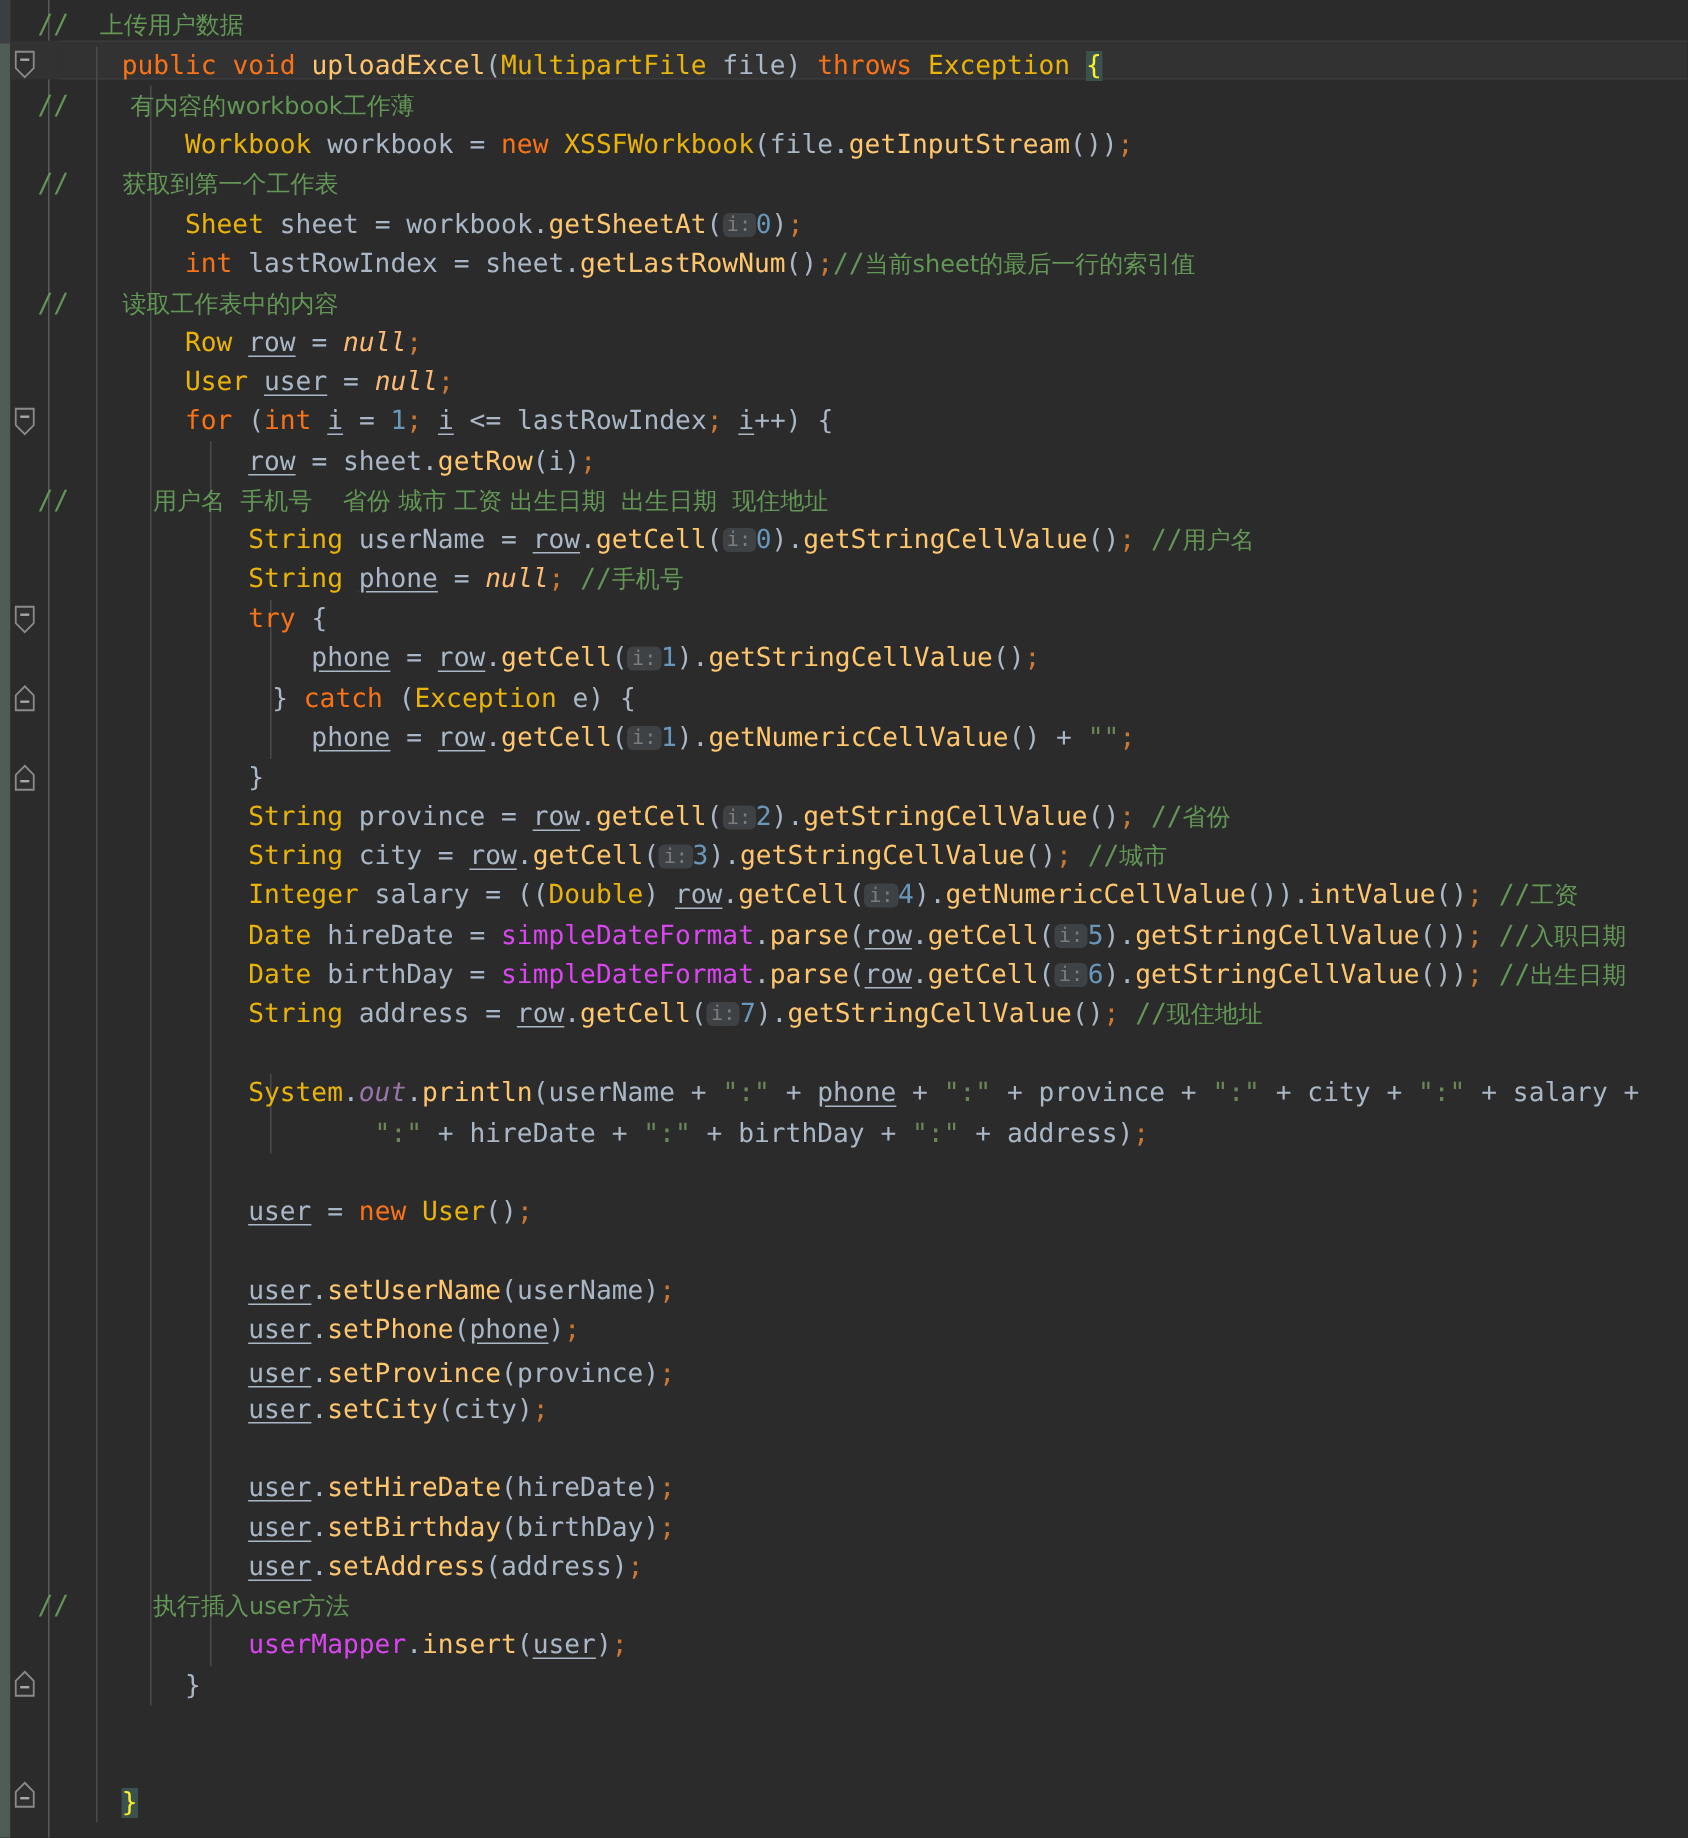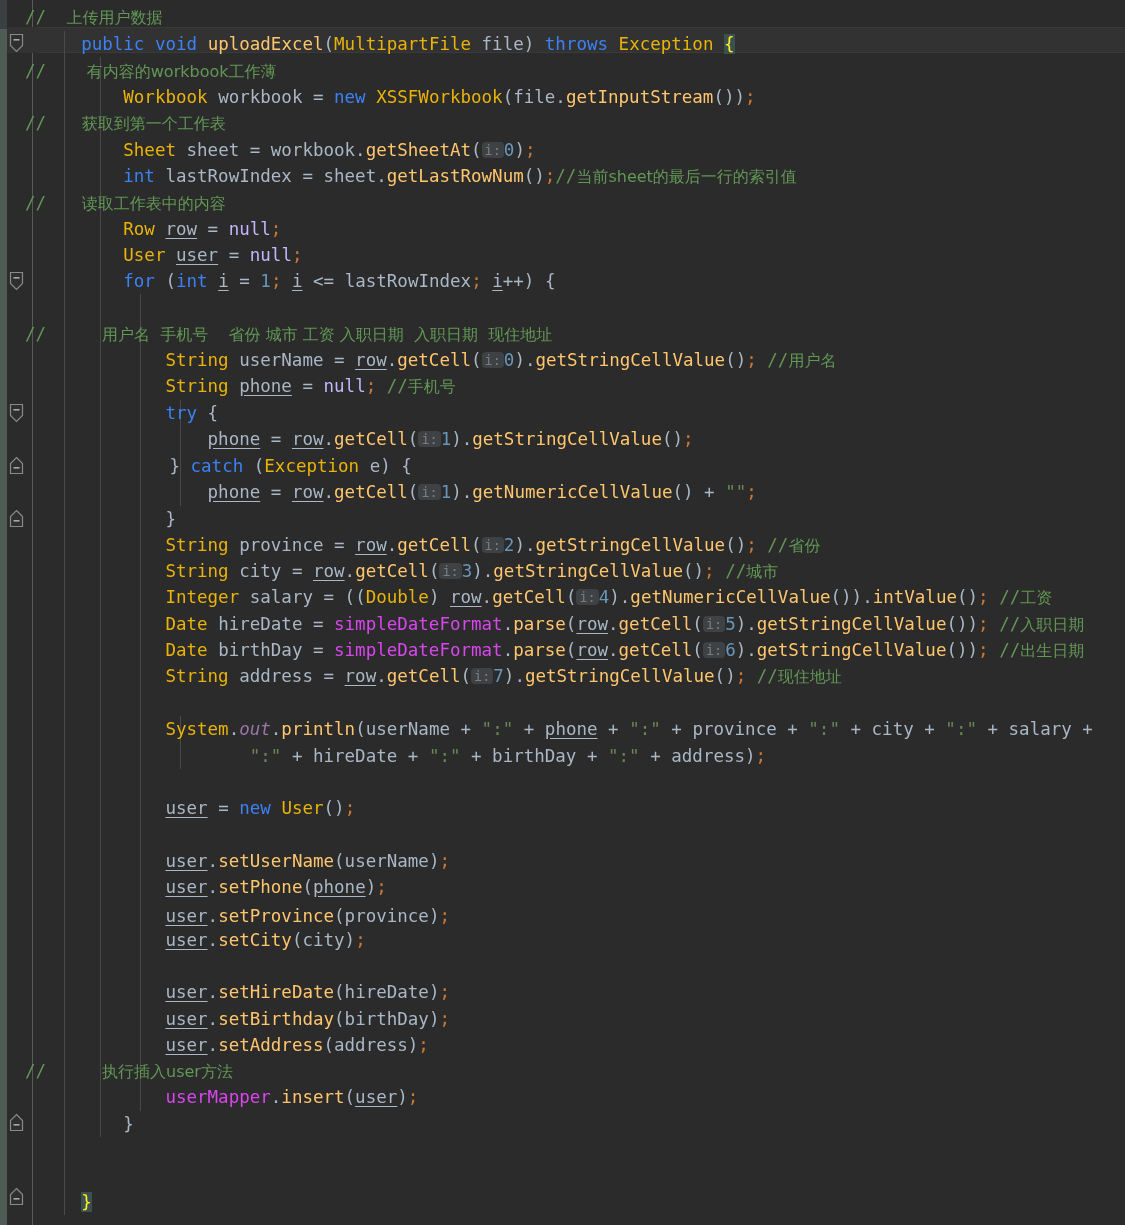--- a/index.html
+++ b/index.html
@@ -104,29 +104,29 @@
     left: 0;
     height: 26px;
     line-height: 26px;
     white-space: pre;
     font-size: 17.5px;
     letter-spacing: 0px;
     color: #a9b7c6;
   }
 
   
-  .kw       { color: #3b82f6; }
+  .kw       { color: #f97316; }
   .cls      { color: #eab308; }
   .mth      { color: #ffc66d; }
   .fld      { color: #d946ef; }
   .fld-i    { color: #9876aa; font-style: italic; }
   .num      { color: #6897bb; }
   .str      { color: #6a8759; }
   .cmt      { color: #629755; }
-  .nul      { color: #c4b5fd; }
+  .nul      { color: #fdba74; font-style: italic; }
   .pun      { color: #a9b7c6; }
   .semi     { color: #cc7832; }
   .lv       { color: #a9b7c6; text-decoration: underline; text-underline-offset: 3px; }
   .plain    { color: #a9b7c6; }
   .brace-hl { background: #3b514d; color: #ffef28; }
 
   
   .hint {
     display: inline-block;
     background: #3f4244;
@@ -166,26 +166,27 @@
       <div class="line" style="top: 31px; left: 0px;"><span class="plain">    </span><span class="kw">public</span><span class="plain"> </span><span class="kw">void</span><span class="plain"> </span><span class="mth">uploadExcel</span><span class="pun">(</span><span class="cls">MultipartFile</span><span class="plain"> file</span><span class="pun">)</span><span class="plain"> </span><span class="kw">throws</span><span class="plain"> </span><span class="cls">Exception</span><span class="plain"> </span><span class="brace-hl">{</span></div>
       <div class="line" style="top: 58px; left: -14px;"><span class="cmt">//</span><span class="cmt cjk">        有内容的workbook工作薄</span></div>
       <div class="line" style="top: 84px; left: 0px;"><span class="plain">        </span><span class="cls">Workbook</span><span class="plain"> workbook </span><span class="pun">=</span><span class="plain"> </span><span class="kw">new</span><span class="plain"> </span><span class="cls">XSSFWorkbook</span><span class="pun">(</span><span class="plain">file.</span><span class="mth">getInputStream</span><span class="pun">())</span><span class="semi">;</span></div>
       <div class="line" style="top: 110px; left: -14px;"><span class="cmt">//</span><span class="cmt cjk">       获取到第一个工作表</span></div>
       <div class="line" style="top: 137px; left: 0px;"><span class="plain">        </span><span class="cls">Sheet</span><span class="plain"> sheet </span><span class="pun">=</span><span class="plain"> workbook.</span><span class="mth">getSheetAt</span><span class="pun">(</span><span class="hint">i:</span><span class="num">0</span><span class="pun">)</span><span class="semi">;</span></div>
       <div class="line" style="top: 163px; left: 0px;"><span class="plain">        </span><span class="kw">int</span><span class="plain"> lastRowIndex </span><span class="pun">=</span><span class="plain"> sheet.</span><span class="mth">getLastRowNum</span><span class="pun">()</span><span class="semi">;</span><span class="cmt">//</span><span class="cmt cjk">当前sheet的最后一行的索引值</span></div>
       <div class="line" style="top: 190px; left: -14px;"><span class="cmt">//</span><span class="cmt cjk">       读取工作表中的内容</span></div>
       <div class="line" style="top: 216px; left: 0px;"><span class="plain">        </span><span class="cls">Row</span><span class="plain"> </span><span class="lv">row</span><span class="plain"> </span><span class="pun">=</span><span class="plain"> </span><span class="nul">null</span><span class="semi">;</span></div>
       <div class="line" style="top: 242px; left: 0px;"><span class="plain">        </span><span class="cls">User</span><span class="plain"> </span><span class="lv">user</span><span class="plain"> </span><span class="pun">=</span><span class="plain"> </span><span class="nul">null</span><span class="semi">;</span></div>
       <div class="line" style="top: 268px; left: 0px;"><span class="plain">        </span><span class="kw">for</span><span class="plain"> </span><span class="pun">(</span><span class="kw">int</span><span class="plain"> </span><span class="lv">i</span><span class="plain"> </span><span class="pun">=</span><span class="plain"> </span><span class="num">1</span><span class="semi">;</span><span class="plain"> </span><span class="lv">i</span><span class="plain"> </span><span class="pun">&lt;=</span><span class="plain"> lastRowIndex</span><span class="semi">;</span><span class="plain"> </span><span class="lv">i</span><span class="pun">++)</span><span class="plain"> </span><span class="pun">{</span></div>
-      <div class="line" style="top: 321px; left: -14px;"><span class="cmt">//</span><span class="cmt cjk">           用户名  手机号    省份 城市 工资 入职日期  入职日期  现住地址</span></div>
+      <div class="line" style="top: 295px; left: 0px;"><span class="plain">            </span><span class="lv">row</span><span class="plain"> </span><span class="pun">=</span><span class="plain"> sheet.</span><span class="mth">getRow</span><span class="pun">(</span><span class="plain">i</span><span class="pun">)</span><span class="semi">;</span></div>
+      <div class="line" style="top: 321px; left: -14px;"><span class="cmt">//</span><span class="cmt cjk">           用户名  手机号    省份 城市 工资 出生日期  出生日期  现住地址</span></div>
       <div class="line" style="top: 347px; left: 0px;"><span class="plain">            </span><span class="cls">String</span><span class="plain"> userName </span><span class="pun">=</span><span class="plain"> </span><span class="lv">row</span><span class="plain">.</span><span class="mth">getCell</span><span class="pun">(</span><span class="hint">i:</span><span class="num">0</span><span class="pun">).</span><span class="mth">getStringCellValue</span><span class="pun">()</span><span class="semi">;</span><span class="plain"> </span><span class="cmt">//</span><span class="cmt cjk">用户名</span></div>
       <div class="line" style="top: 373px; left: 0px;"><span class="plain">            </span><span class="cls">String</span><span class="plain"> </span><span class="lv">phone</span><span class="plain"> </span><span class="pun">=</span><span class="plain"> </span><span class="nul">null</span><span class="semi">;</span><span class="plain"> </span><span class="cmt">//</span><span class="cmt cjk">手机号</span></div>
       <div class="line" style="top: 400px; left: 0px;"><span class="plain">            </span><span class="kw">try</span><span class="plain"> </span><span class="pun">{</span></div>
       <div class="line" style="top: 426px; left: 0px;"><span class="plain">                </span><span class="lv">phone</span><span class="plain"> </span><span class="pun">=</span><span class="plain"> </span><span class="lv">row</span><span class="plain">.</span><span class="mth">getCell</span><span class="pun">(</span><span class="hint">i:</span><span class="num">1</span><span class="pun">).</span><span class="mth">getStringCellValue</span><span class="pun">()</span><span class="semi">;</span></div>
-      <div class="line" style="top: 453px; left: 4px;"><span class="plain">            </span><span class="pun">}</span><span class="plain"> </span><span class="kw">catch</span><span class="plain"> </span><span class="pun">(</span><span class="cls">Exception</span><span class="plain"> e</span><span class="pun">)</span><span class="plain"> </span><span class="pun">{</span></div>
+      <div class="line" style="top: 453px; left: 16px;"><span class="plain">            </span><span class="pun">}</span><span class="plain"> </span><span class="kw">catch</span><span class="plain"> </span><span class="pun">(</span><span class="cls">Exception</span><span class="plain"> e</span><span class="pun">)</span><span class="plain"> </span><span class="pun">{</span></div>
       <div class="line" style="top: 479px; left: 0px;"><span class="plain">                </span><span class="lv">phone</span><span class="plain"> </span><span class="pun">=</span><span class="plain"> </span><span class="lv">row</span><span class="plain">.</span><span class="mth">getCell</span><span class="pun">(</span><span class="hint">i:</span><span class="num">1</span><span class="pun">).</span><span class="mth">getNumericCellValue</span><span class="pun">()</span><span class="plain"> </span><span class="pun">+</span><span class="plain"> </span><span class="str">""</span><span class="semi">;</span></div>
       <div class="line" style="top: 506px; left: 0px;"><span class="plain">            </span><span class="pun">}</span></div>
       <div class="line" style="top: 532px; left: 0px;"><span class="plain">            </span><span class="cls">String</span><span class="plain"> province </span><span class="pun">=</span><span class="plain"> </span><span class="lv">row</span><span class="plain">.</span><span class="mth">getCell</span><span class="pun">(</span><span class="hint">i:</span><span class="num">2</span><span class="pun">).</span><span class="mth">getStringCellValue</span><span class="pun">()</span><span class="semi">;</span><span class="plain"> </span><span class="cmt">//</span><span class="cmt cjk">省份</span></div>
       <div class="line" style="top: 558px; left: 0px;"><span class="plain">            </span><span class="cls">String</span><span class="plain"> city </span><span class="pun">=</span><span class="plain"> </span><span class="lv">row</span><span class="plain">.</span><span class="mth">getCell</span><span class="pun">(</span><span class="hint">i:</span><span class="num">3</span><span class="pun">).</span><span class="mth">getStringCellValue</span><span class="pun">()</span><span class="semi">;</span><span class="plain"> </span><span class="cmt">//</span><span class="cmt cjk">城市</span></div>
       <div class="line" style="top: 584px; left: 0px;"><span class="plain">            </span><span class="cls">Integer</span><span class="plain"> salary </span><span class="pun">=</span><span class="plain"> </span><span class="pun">((</span><span class="cls">Double</span><span class="pun">)</span><span class="plain"> </span><span class="lv">row</span><span class="plain">.</span><span class="mth">getCell</span><span class="pun">(</span><span class="hint">i:</span><span class="num">4</span><span class="pun">).</span><span class="mth">getNumericCellValue</span><span class="pun">()).</span><span class="mth">intValue</span><span class="pun">()</span><span class="semi">;</span><span class="plain"> </span><span class="cmt">//</span><span class="cmt cjk">工资</span></div>
       <div class="line" style="top: 611px; left: 0px;"><span class="plain">            </span><span class="cls">Date</span><span class="plain"> hireDate </span><span class="pun">=</span><span class="plain"> </span><span class="fld">simpleDateFormat</span><span class="plain">.</span><span class="mth">parse</span><span class="pun">(</span><span class="lv">row</span><span class="plain">.</span><span class="mth">getCell</span><span class="pun">(</span><span class="hint">i:</span><span class="num">5</span><span class="pun">).</span><span class="mth">getStringCellValue</span><span class="pun">())</span><span class="semi">;</span><span class="plain"> </span><span class="cmt">//</span><span class="cmt cjk">入职日期</span></div>
       <div class="line" style="top: 637px; left: 0px;"><span class="plain">            </span><span class="cls">Date</span><span class="plain"> birthDay </span><span class="pun">=</span><span class="plain"> </span><span class="fld">simpleDateFormat</span><span class="plain">.</span><span class="mth">parse</span><span class="pun">(</span><span class="lv">row</span><span class="plain">.</span><span class="mth">getCell</span><span class="pun">(</span><span class="hint">i:</span><span class="num">6</span><span class="pun">).</span><span class="mth">getStringCellValue</span><span class="pun">())</span><span class="semi">;</span><span class="plain"> </span><span class="cmt">//</span><span class="cmt cjk">出生日期</span></div>
       <div class="line" style="top: 663px; left: 0px;"><span class="plain">            </span><span class="cls">String</span><span class="plain"> address </span><span class="pun">=</span><span class="plain"> </span><span class="lv">row</span><span class="plain">.</span><span class="mth">getCell</span><span class="pun">(</span><span class="hint">i:</span><span class="num">7</span><span class="pun">).</span><span class="mth">getStringCellValue</span><span class="pun">()</span><span class="semi">;</span><span class="plain"> </span><span class="cmt">//</span><span class="cmt cjk">现住地址</span></div>
       <div class="line" style="top: 690px;"></div>
       <div class="line" style="top: 716px; left: 0px;"><span class="plain">            </span><span class="cls">System</span><span class="plain">.</span><span class="fld-i">out</span><span class="plain">.</span><span class="mth">println</span><span class="pun">(</span><span class="plain">userName </span><span class="pun">+</span><span class="plain"> </span><span class="str">":"</span><span class="plain"> </span><span class="pun">+</span><span class="plain"> </span><span class="lv">phone</span><span class="plain"> </span><span class="pun">+</span><span class="plain"> </span><span class="str">":"</span><span class="plain"> </span><span class="pun">+</span><span class="plain"> province </span><span class="pun">+</span><span class="plain"> </span><span class="str">":"</span><span class="plain"> </span><span class="pun">+</span><span class="plain"> city </span><span class="pun">+</span><span class="plain"> </span><span class="str">":"</span><span class="plain"> </span><span class="pun">+</span><span class="plain"> salary </span><span class="pun">+</span></div>

